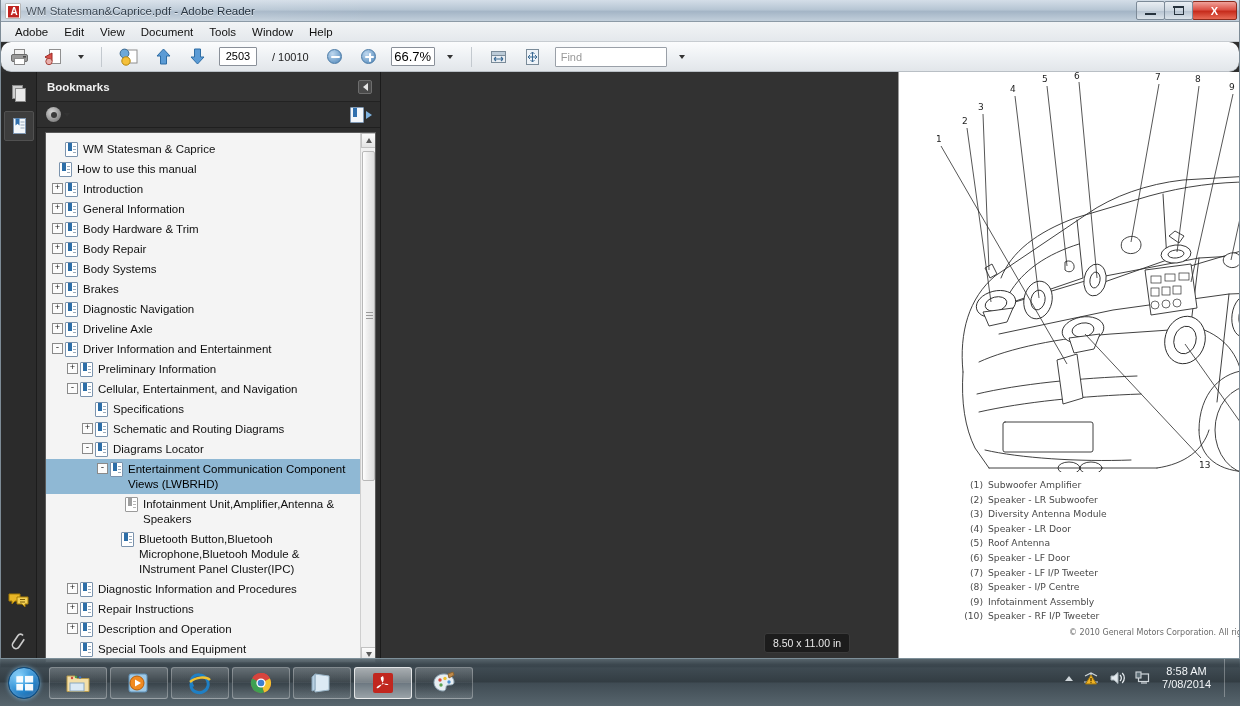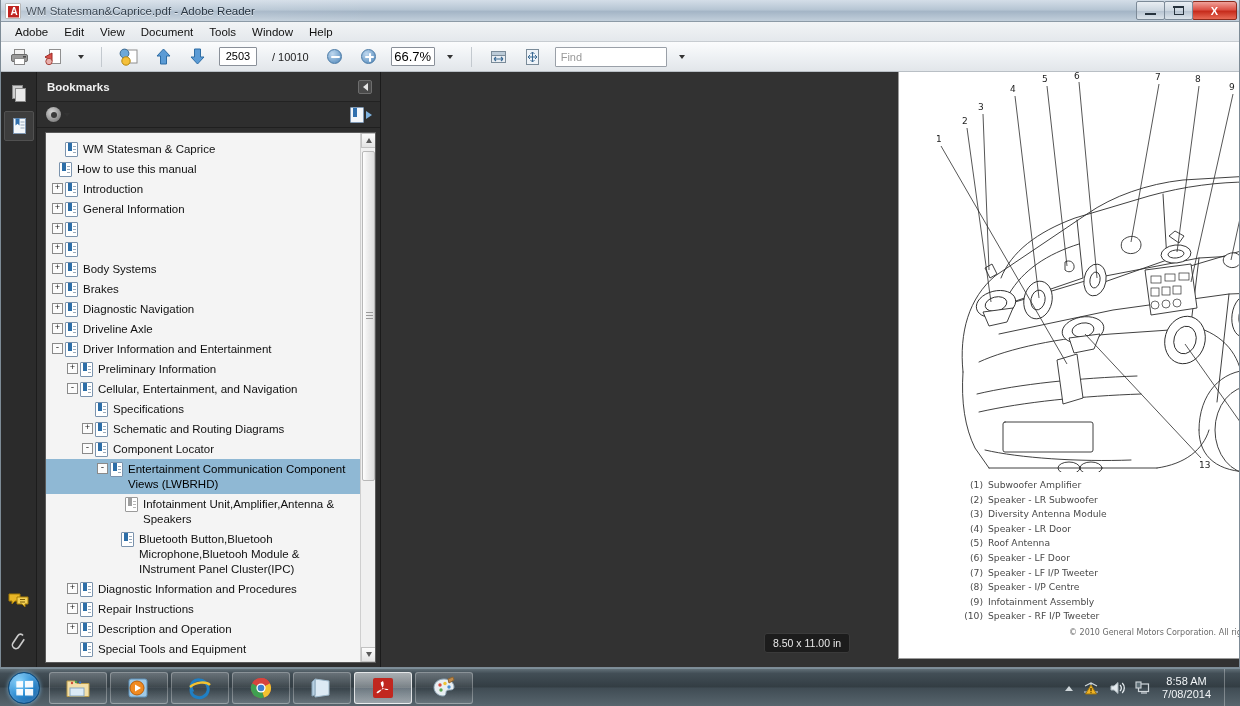--- a/index.html
+++ b/index.html
@@ -96,20 +96,21 @@
     padding:2px 8px; cursor:default; white-space:nowrap;
   }
 
   
   #toolbar {
     height:30px; flex:0 0 30px;
     background: linear-gradient(180deg,#fbfcfd 0%,#eef1f4 50%,#e2e6ea 100%);
     display:flex; align-items:center; padding:0 6px;
     border-bottom:1px solid #b9bfc5;
     gap:10px;
+    border-radius:10px;
   }
   .tb-sep { width:1px;height:20px;background:#c3c9cf;margin:0 5px; }
   .tb-btn {
     width:24px;height:24px;display:flex;align-items:center;justify-content:center;
     border:1px solid transparent;border-radius:2px;
   }
   .caret-btn{ width:11px;height:24px;display:flex;align-items:center;justify-content:center; }
   .caret { width:0;height:0;border-left:3.5px solid transparent;border-right:3.5px solid transparent;border-top:4px solid #333; }
   .pagefield {
     width:38px;height:19px;border:1px solid #8a9099;background:#fff;
@@ -262,21 +263,21 @@
 
   .legend{ position:absolute; left:58px; top:406px; font-size:9.2px; color:#4a4a4a; line-height:14.6px;
     font-family:"DejaVu Sans", sans-serif;}
   .legend .ln{ display:flex; }
   .legend .num{ width:26px; text-align:right; margin-right:5px; flex:0 0 26px;}
   .copyright{ position:absolute; left:170px; top:556px; font-size:8px; color:#6a6a6a;
     font-family:"DejaVu Sans", sans-serif; }
 
   
   #taskbar{
-    position:absolute; left:0; bottom:0; width:1240px; height:38px;
+    position:absolute; left:0; bottom:0; width:1240px; height:48px;
     background: linear-gradient(180deg, rgba(90,104,112,.93) 0%, rgba(60,72,80,.95) 12%, rgba(44,54,60,.95) 48%, rgba(58,70,78,.95) 52%, rgba(80,94,102,.93) 100%);
     border-top:1px solid #7d8f99;
     display:flex; align-items:center;
   }
   #startorb{
     width:44px;height:36px;margin-left:2px;
     display:flex;align-items:center;justify-content:center;
   }
   .orb{
     width:32px;height:32px;border-radius:50%;
@@ -501,24 +502,26 @@
                 <span class="bmlabel">Introduction</span>
               </div>
               <div class="bmrow" style="padding-left: 6px;">
                 <span class="twisty">+</span>
                 <span class="bkico"></span>
                 <span class="bmlabel">General Information</span>
               </div>
               <div class="bmrow" style="padding-left: 6px;">
                 <span class="twisty">+</span>
                 <span class="bkico"></span>
+                <span class="bmlabel">Body Hardware &amp; Trim</span>
               </div>
               <div class="bmrow" style="padding-left: 6px;">
                 <span class="twisty">+</span>
                 <span class="bkico"></span>
+                <span class="bmlabel">Body Repair</span>
               </div>
               <div class="bmrow" style="padding-left: 6px;">
                 <span class="twisty">+</span>
                 <span class="bkico"></span>
                 <span class="bmlabel">Body Systems</span>
               </div>
               <div class="bmrow" style="padding-left: 6px;">
                 <span class="twisty">+</span>
                 <span class="bkico"></span>
                 <span class="bmlabel">Brakes</span>
@@ -554,21 +557,21 @@
                 <span class="bmlabel">Specifications</span>
               </div>
               <div class="bmrow" style="padding-left: 36px;">
                 <span class="twisty">+</span>
                 <span class="bkico"></span>
                 <span class="bmlabel">Schematic and Routing Diagrams</span>
               </div>
               <div class="bmrow" style="padding-left: 36px;">
                 <span class="twisty">-</span>
                 <span class="bkico"></span>
-                <span class="bmlabel">Component Locator</span>
+                <span class="bmlabel">Diagrams Locator</span>
               </div>
               <div class="bmrow selected" style="padding-left: 51px;">
                 <span class="twisty">-</span>
                 <span class="bkico"></span>
                 <span class="bmlabel">Entertainment Communication Component Views (LWBRHD)</span>
               </div>
               <div class="bmrow" style="padding-left: 66px;">
                 <span class="twisty none"></span>
                 <span class="bkico gray"></span>
                 <span class="bmlabel">Infotainment Unit,Amplifier,Antenna &amp; Speakers</span>

